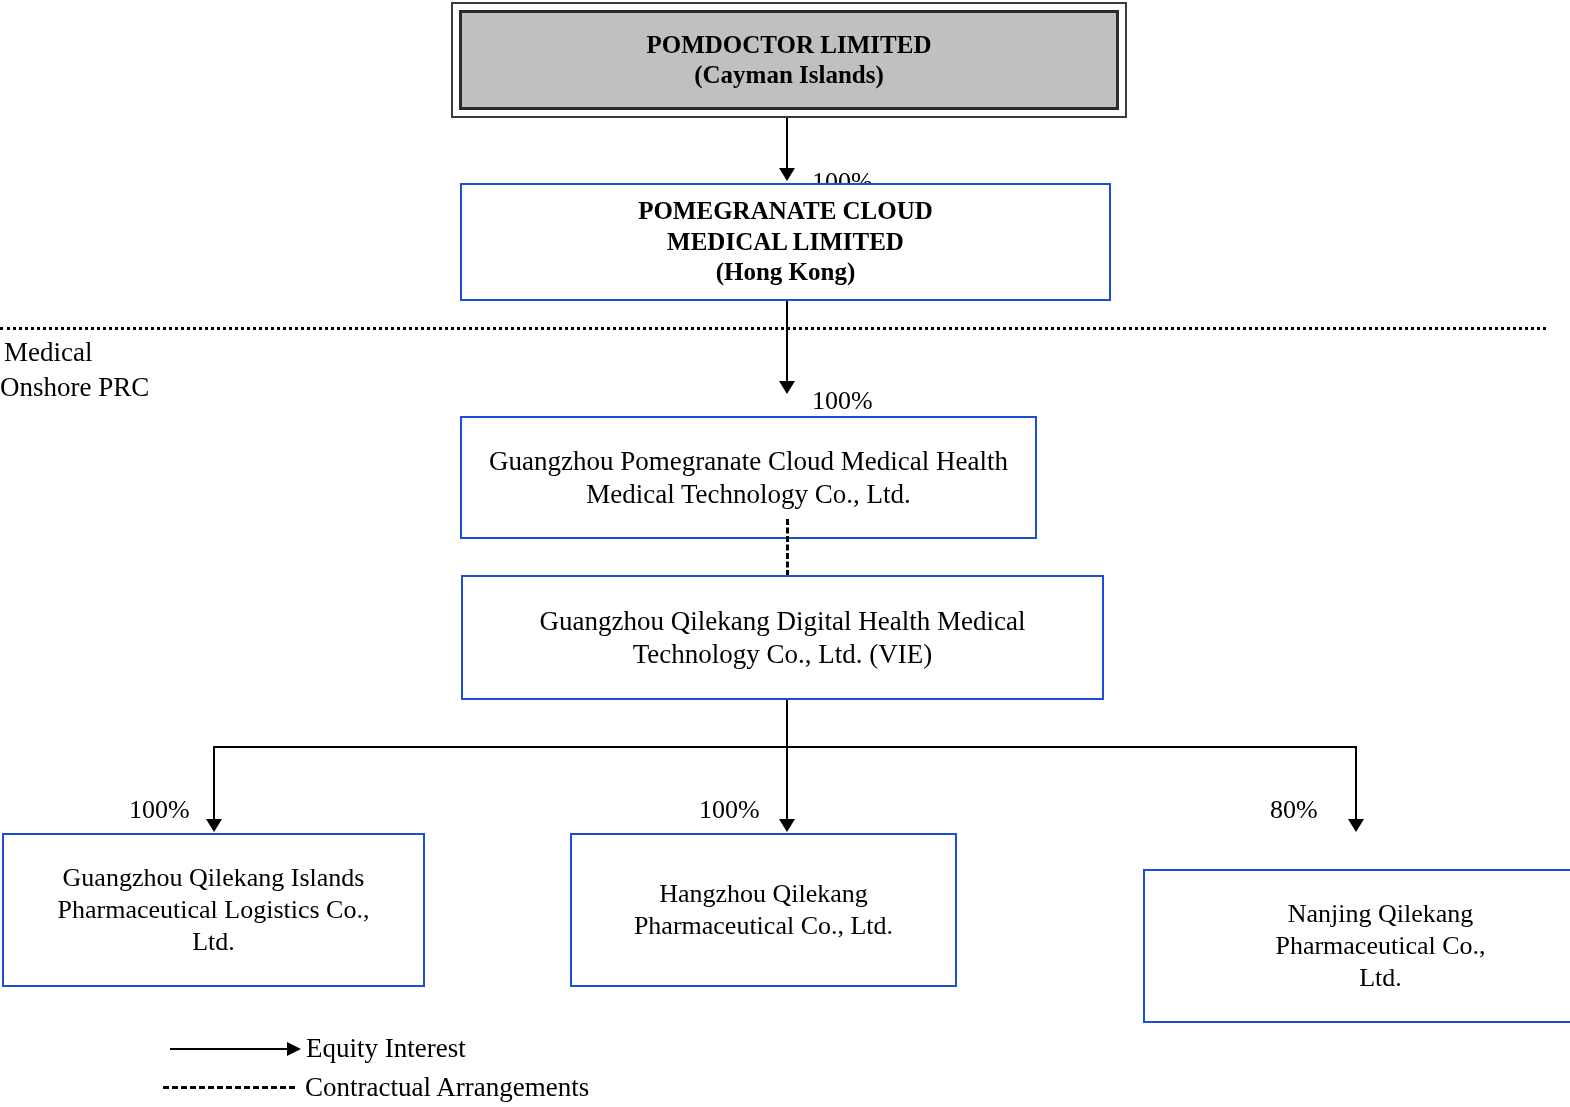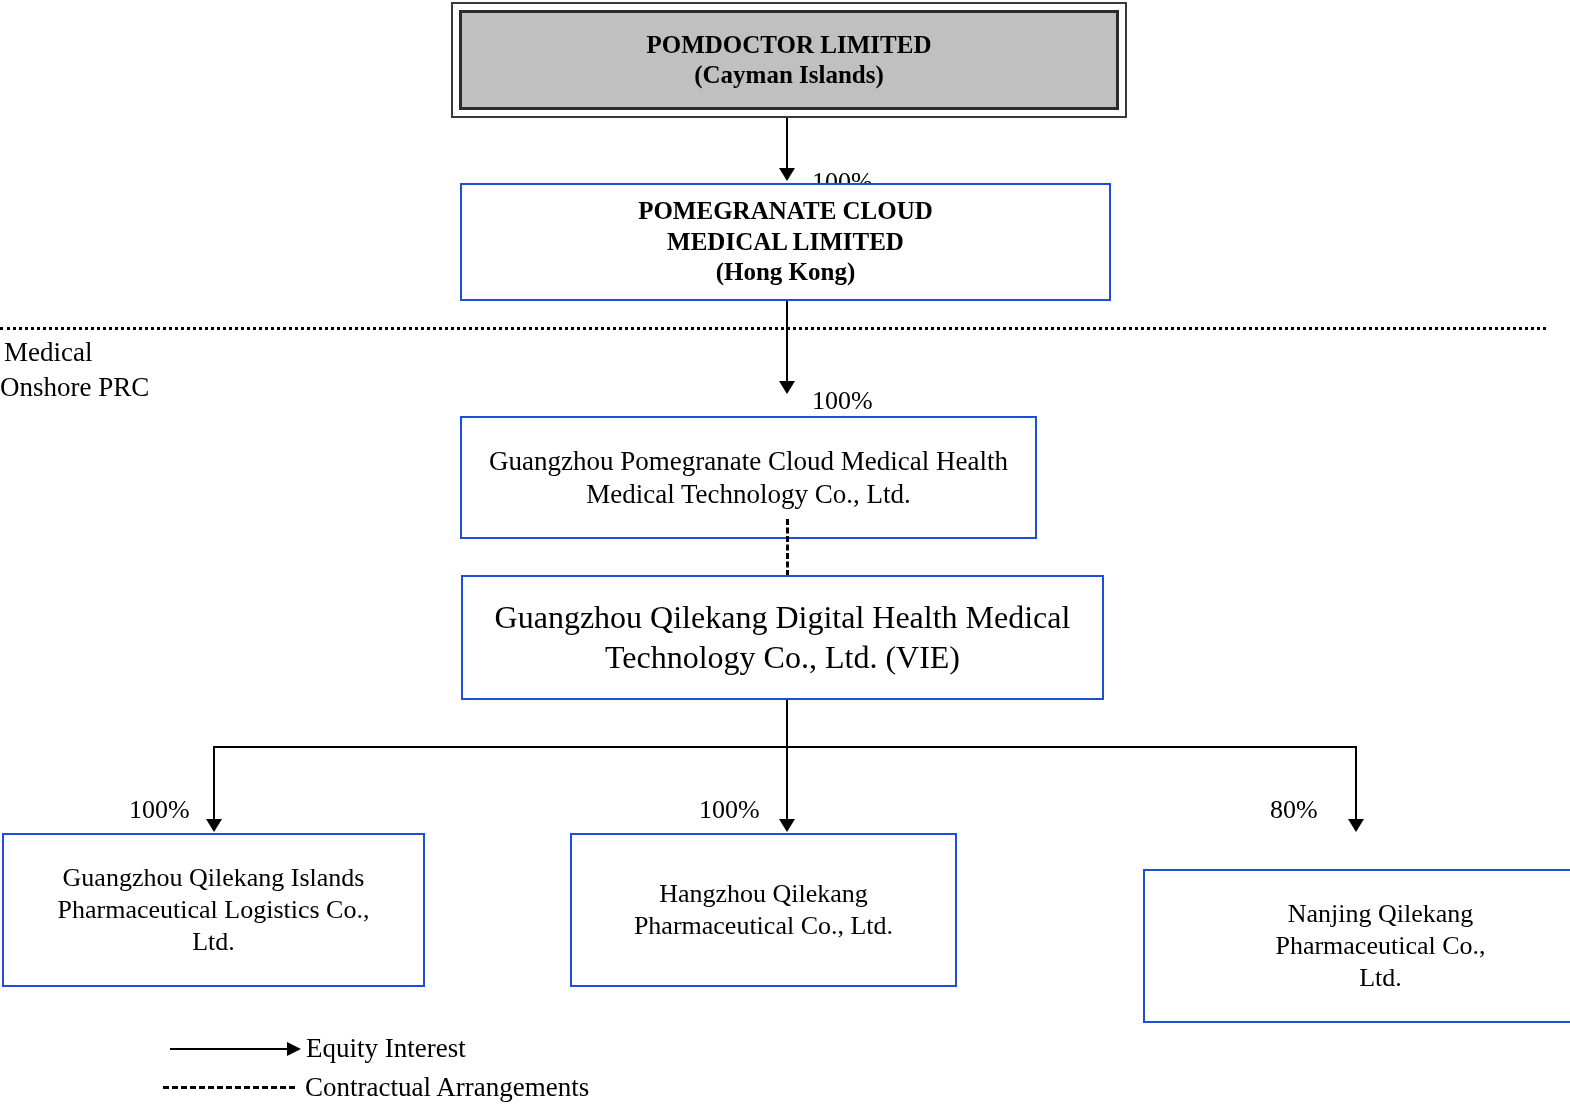--- a/index.html
+++ b/index.html
@@ -166,21 +166,21 @@
   <div class="free-text" style="left:0; top:338px; font-size:27px;">Onshore PRC</div>
 
   <div class="node-box" style="left:460px; top:396px; width:577px; height:123px;margin-top:20px;">
     <span class="node-label" style="font-size:27px;">Guangzhou Pomegranate Cloud Medical Health
 Medical Technology Co., Ltd.</span>
   </div>
 
   <div class="vline-dashed" style="left:786px; top:519px; height:57px;"></div>
 
   <div class="node-box" style="left:461px; top:575px; width:643px; height:125px;">
-    <span class="node-label" style="font-size:32px;">Guangzhou Qilekang Digital Health Medical
+    <span class="node-label" style="font-size:27px;">Guangzhou Qilekang Digital Health Medical
 Technology Co., Ltd. (VIE)</span>
   </div>
 
   <div class="vline" style="left:786px; top:700px; height:47px;"></div>
   <div class="hline" style="left:213px; top:746px; width:1143px;"></div>
 
   <div class="vline" style="left:213px; top:746px; height:73px;"></div>
   <div class="arrowhead-down" style="left:206px; top:819px;"></div>
   <div class="free-text" style="left:129px; top:761px; font-size:26px;">100%</div>
 

